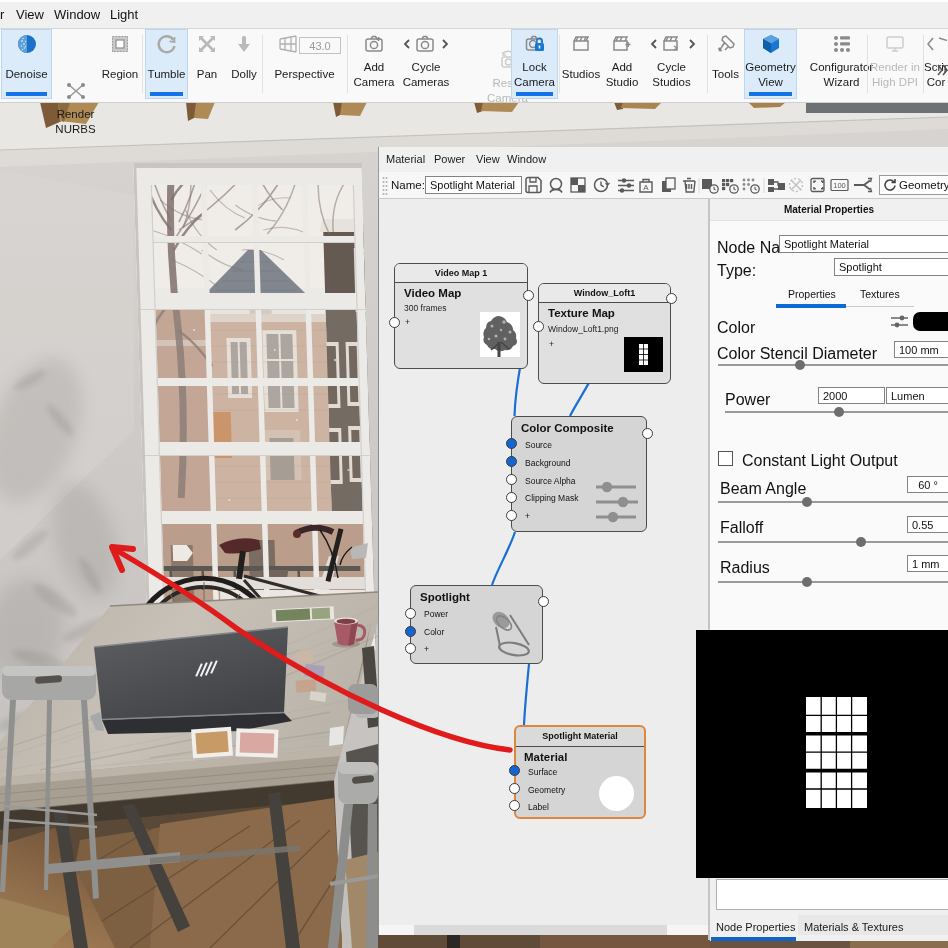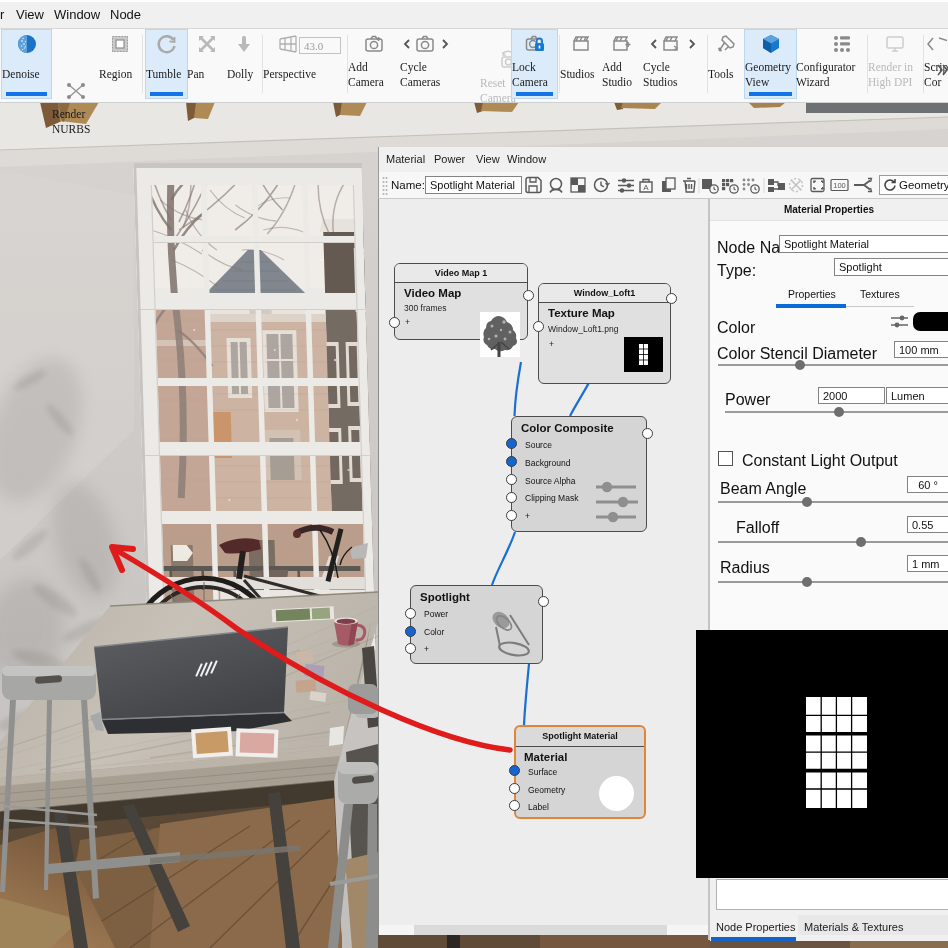--- a/index.html
+++ b/index.html
@@ -4,21 +4,21 @@
 <style>
   html,body{margin:0;padding:0;}
   body{width:948px;height:948px;overflow:hidden;font-family:"Liberation Sans",sans-serif;}
   #page{position:absolute;top:0;left:0;width:948px;height:948px;background:#fff;overflow:hidden;}
   .abs{position:absolute;}
   
   #menubar{position:absolute;left:0;top:0;width:948px;height:26px;background:#f0f0f0;border-top:2px solid #fdfdfd;border-bottom:1px solid #d7d7d7;}
   #menubar span{position:absolute;top:5px;font-size:13px;color:#111;}
   
   #toolbar{position:absolute;left:0;top:29px;width:948px;height:73px;background:#f9f9f9;border-bottom:1px solid #d0d0d0;}
-  .tbtn{position:absolute;top:1px;height:68px;font-family:Liberation Serif, serif;}
+  .tbtn{position:absolute;top:1px;height:68px;text-align:center;}
   .tbtn .lbl{position:absolute;left:0;right:0;top:33px;font-size:11.5px;color:#1a1a1a;line-height:14.5px;white-space:nowrap;}
   .tbtn .lbl.gray{color:#b9b9b9;}
   .tbtn.sel{background:#dcebf9;border:1px solid #bcd8ef;top:0;height:68px;}
   .tbtn.sel:after{content:"";position:absolute;left:4px;right:4px;bottom:2px;height:4px;background:#1473e6;}
   .tsep{position:absolute;top:6px;height:58px;width:1px;background:#e2e2e2;}
   .ticon{position:absolute;top:6px;left:50%;transform:translateX(-50%);}
   
   #mgwin{position:absolute;left:378px;top:115px;width:570px;height:826px;}
   #mgtitle{position:absolute;left:0;top:0;width:570px;height:32px;background:#fdfdfd;border-left:1px solid #9a9a9a;border-top:1px solid #9a9a9a;box-sizing:border-box;box-shadow:-3px 1px 5px rgba(0,0,0,0.18);}
   #mgtitle .t{position:absolute;left:30px;top:9px;font-size:12px;color:#9a9a9a;}
@@ -361,21 +361,21 @@
     <rect x="447" y="935" width="13" height="13" fill="#2c2723"></rect>
     <rect x="710" y="941" width="238" height="7" fill="#6a5340"></rect>
     <rect x="850" y="941" width="98" height="7" fill="#8a6c4e"></rect>
   </svg>
 
   <div class="abs" style="left:0;top:83px;width:4px;height:19px;background:#fff;"></div>
   <div id="menubar">
     <span style="left:0px;">r</span>
     <span style="left:16px;">View</span>
     <span style="left:54px;">Window</span>
-    <span style="left:110px;">Node</span>
+    <span style="left:110px;">Light</span>
   </div>
   <div id="toolbar">
 
     <div class="tbtn sel" style="left:1px;width:49px;">
       <svg class="ticon" style="top:3px;" width="22" height="22" viewBox="0 0 22 22">
           <circle cx="11" cy="11" r="9" fill="#1b72c8"></circle>
           <path d="M11 2 A9 9 0 0 0 11 20 Z" fill="#5d9fd8"></path>
           <g fill="#cfe3f2">
             <circle cx="6" cy="8" r="0.9"></circle>
             <circle cx="8" cy="11" r="0.9"></circle>
@@ -699,21 +699,21 @@
       </div>
     </div>
     <div id="canvas">
       <svg class="abs" style="left:0;top:0;" width="330" height="736" viewBox="0 0 330 736" fill="none" stroke="#1a6fd4" stroke-width="2.2">
         <path d="M142,163 C138,185 136,200 135.5,217"></path>
         <path d="M218,168 C210,186 198,203 191,217"></path>
         <path d="M136,333 C130,351 118,371 113,386"></path>
         <path d="M150,465 C148,486 146,506 145,526"></path>
       </svg>
 
-      <div class="node" style="left:15px;top:64px;width:134px;height:77px;background:#e0e0e0;">
+      <div class="node" style="left:15px;top:64px;width:134px;height:106px;background:#e0e0e0;">
         <div class="hdr">Video Map 1</div>
         <div class="ttl" style="left:9px;top:23px;">Video Map</div>
         <div class="sub" style="left:9px;top:39px;">300 frames</div>
         <div class="sub" style="left:10px;top:53px;">+</div>
         <div class="abs" style="left:85px;top:48px;width:40px;height:45px;background:#fff;">
           <svg width="40" height="45" viewBox="0 0 40 45">
             <g fill="#454545">
               <path d="M19,4 q6,1 8,6 q6,2 6,8 q4,3 3,8 q3,6 -3,8 q-2,5 -8,4 q-6,3 -10,-1 q-6,1 -8,-4 q-5,-3 -3,-8 q-2,-6 2,-9 q0,-6 5,-7 q3,-5 8,-5 z" opacity="0.85"></path>
               <rect x="17.5" y="30" width="3" height="15"></rect>
               <path d="M18,32 l-7,6 M21,30 l8,7" stroke="#454545" stroke-width="1.6"></path>
@@ -833,21 +833,21 @@
       <div class="fld" style="left:108px;top:188px;width:67px;height:17px;">2000</div>
       <div class="fld" style="left:176px;top:188px;width:62px;height:17px;border-right:none;">Lumen</div>
       <div class="sl-track" style="left:15px;top:212px;width:223px;"></div>
       <div class="sl-dot" style="left:124px;top:208px;"></div>
       <div class="abs" style="left:8px;top:252px;width:13px;height:13px;background:#fff;border:1.5px solid #555;"></div>
       <div class="plabel" style="left:32px;top:253px;">Constant Light Output</div>
       <div class="plabel" style="left:10px;top:281px;">Beam Angle</div>
       <div class="fld" style="left:197px;top:277px;width:41px;height:17px;border-right:none;text-align:center;">60 °</div>
       <div class="sl-track" style="left:8px;top:302px;width:230px;"></div>
       <div class="sl-dot" style="left:92px;top:298px;"></div>
-      <div class="plabel" style="left:26px;top:320px;">Falloff</div>
+      <div class="plabel" style="left:10px;top:320px;">Falloff</div>
       <div class="fld" style="left:197px;top:317px;width:41px;height:17px;border-right:none;">0.55</div>
       <div class="sl-track" style="left:8px;top:342px;width:230px;"></div>
       <div class="sl-dot" style="left:146px;top:338px;"></div>
       <div class="plabel" style="left:10px;top:360px;">Radius</div>
       <div class="fld" style="left:197px;top:356px;width:41px;height:17px;border-right:none;">1 mm</div>
       <div class="sl-track" style="left:8px;top:382px;width:230px;"></div>
       <div class="sl-dot" style="left:92px;top:378px;"></div>
     </div>
   </div>
 

